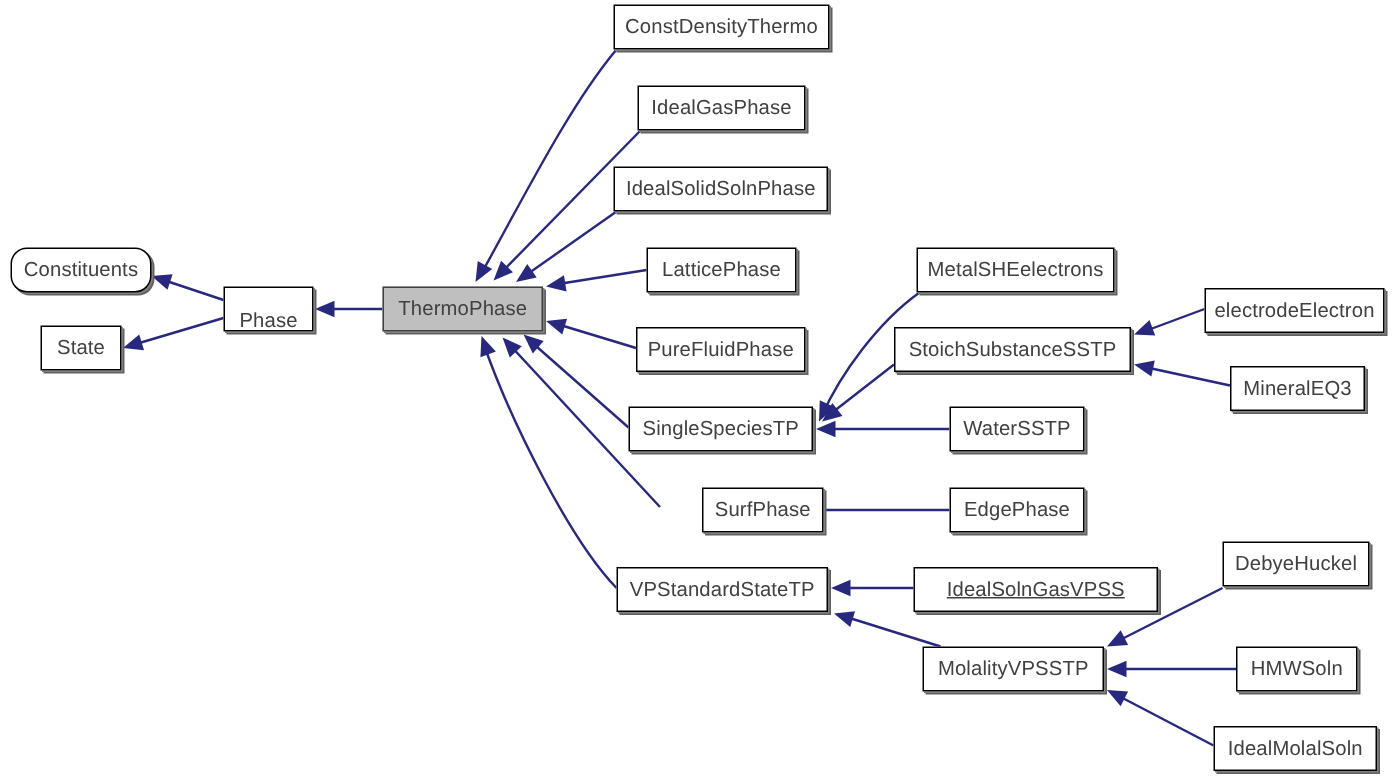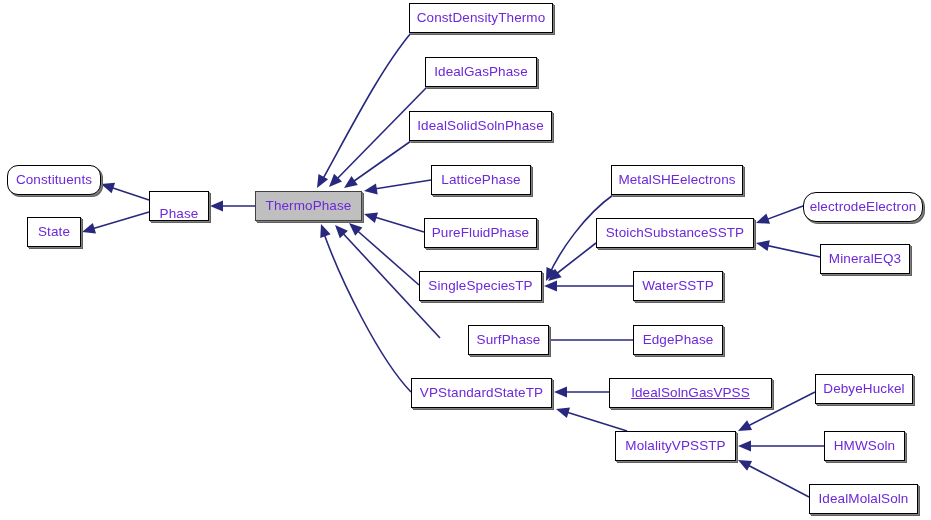--- a/index.html
+++ b/index.html
@@ -28,21 +28,21 @@
   .node {
     position: absolute;
     box-sizing: border-box;
     background: #ffffff;
     border: 1px solid #000000;
     box-shadow: 1px 1px 0 0 #808080, 2px 2px 0 0 #606060;
     display: flex;
     align-items: center;
     justify-content: center;
     font-size: 13.5px;
-    color: #6d28d9;
+    color: #404040;
     white-space: nowrap;
     letter-spacing: 0.1px;
   }
   .node.highlight {
     background: #bfbfbf;
     border: 1px solid #404040;
   }
   .node-label {
     display: block;
     line-height: 1;
@@ -193,27 +193,27 @@
       </div>
       <div class="node" style="left: 633px; top: 325px; width: 90px; height: 30px;">
         <span class="node-label">EdgePhase</span>
       </div>
       <div class="node" style="left: 609px; top: 378px; width: 163px; height: 30px; text-decoration: underline;">
         <span class="node-label">IdealSolnGasVPSS</span>
       </div>
       <div class="node" style="left: 615px; top: 431px; width: 121px; height: 30px;">
         <span class="node-label">MolalityVPSSTP</span>
       </div>
-      <div class="node" style="left: 803px; top: 192px; width: 120px; height: 30px; border-radius: 13px;">
+      <div class="node" style="left: 803px; top: 192px; width: 120px; height: 30px;">
         <span class="node-label">electrodeElectron</span>
       </div>
       <div class="node" style="left: 820px; top: 244px; width: 90px; height: 30px;">
         <span class="node-label">MineralEQ3</span>
       </div>
-      <div class="node" style="left: 815px; top: 374px; width: 98px; height: 30px;">
+      <div class="node" style="left: 815px; top: 361px; width: 98px; height: 30px;">
         <span class="node-label">DebyeHuckel</span>
       </div>
       <div class="node" style="left: 824px; top: 431px; width: 81px; height: 30px;">
         <span class="node-label">HMWSoln</span>
       </div>
       <div class="node" style="left: 809px; top: 484px; width: 109px; height: 30px;">
         <span class="node-label">IdealMolalSoln</span>
       </div>
     </div>
 

